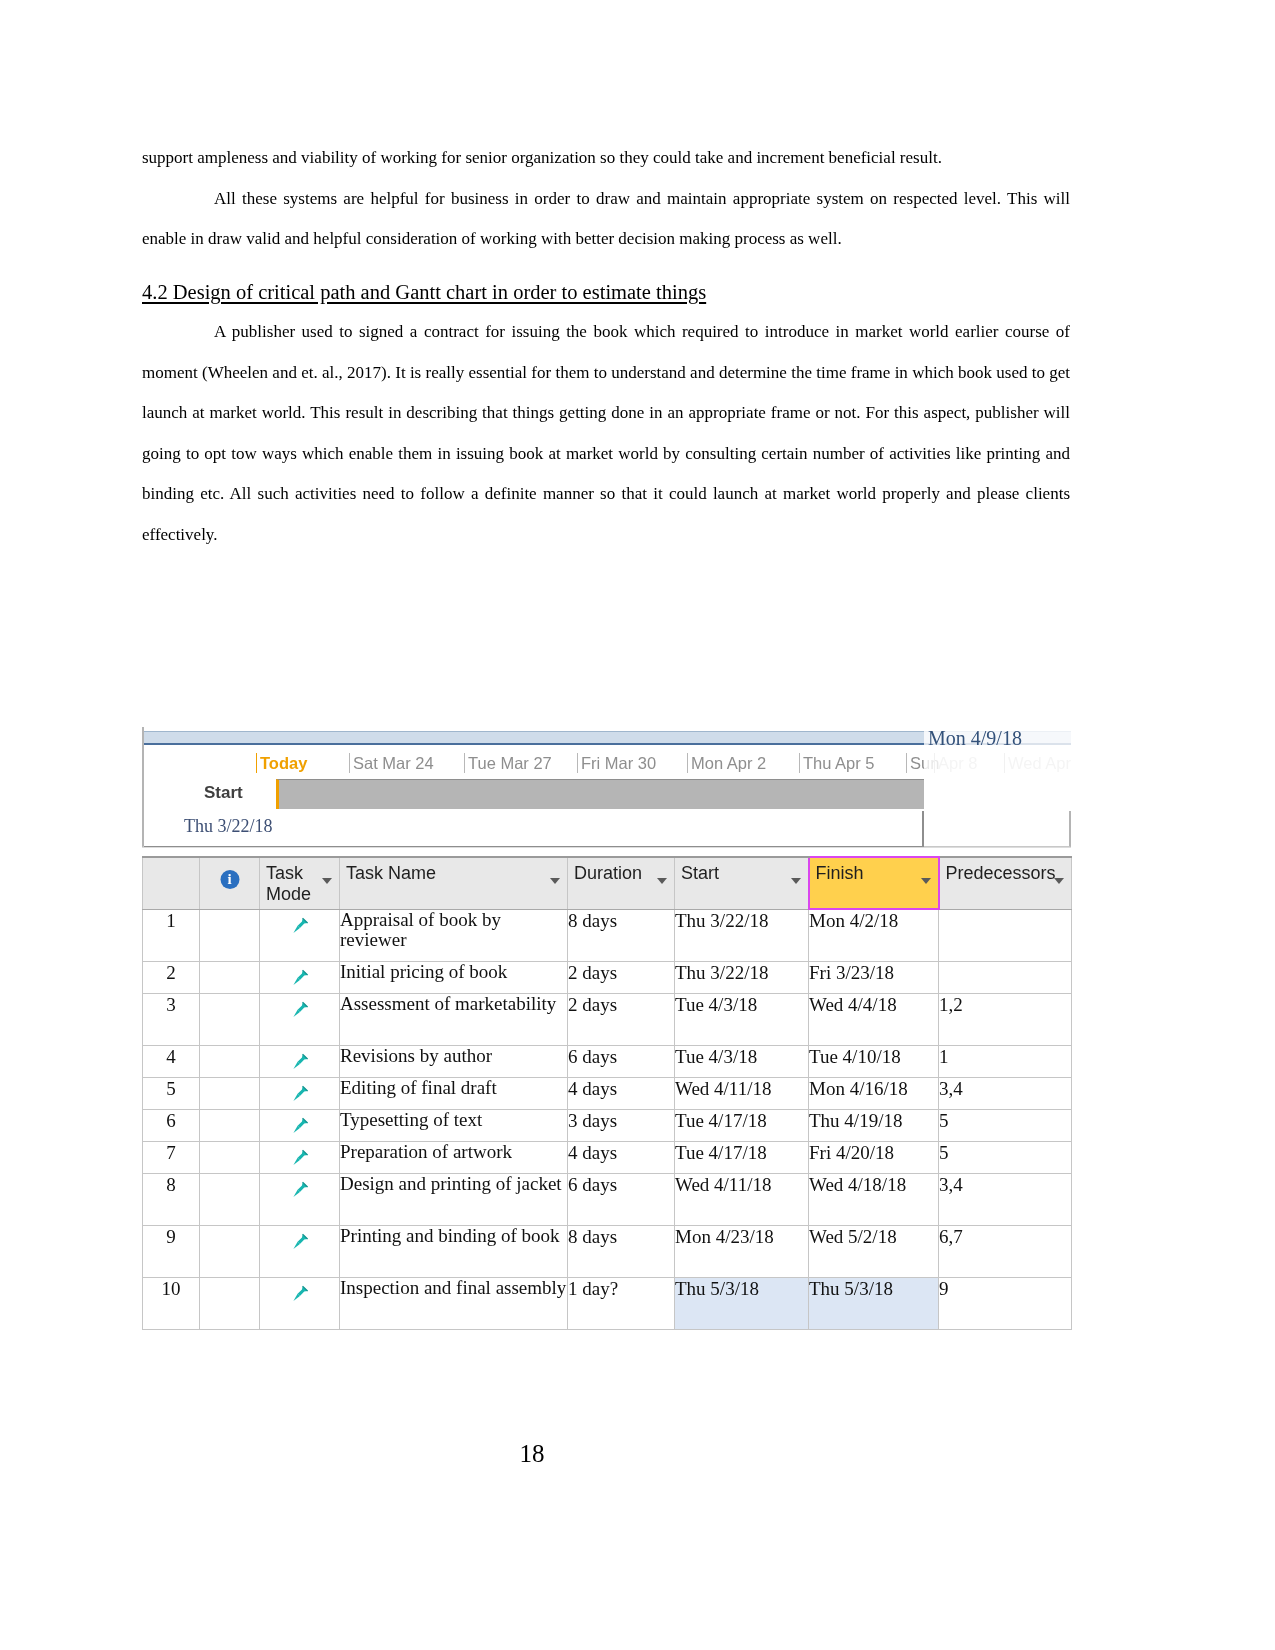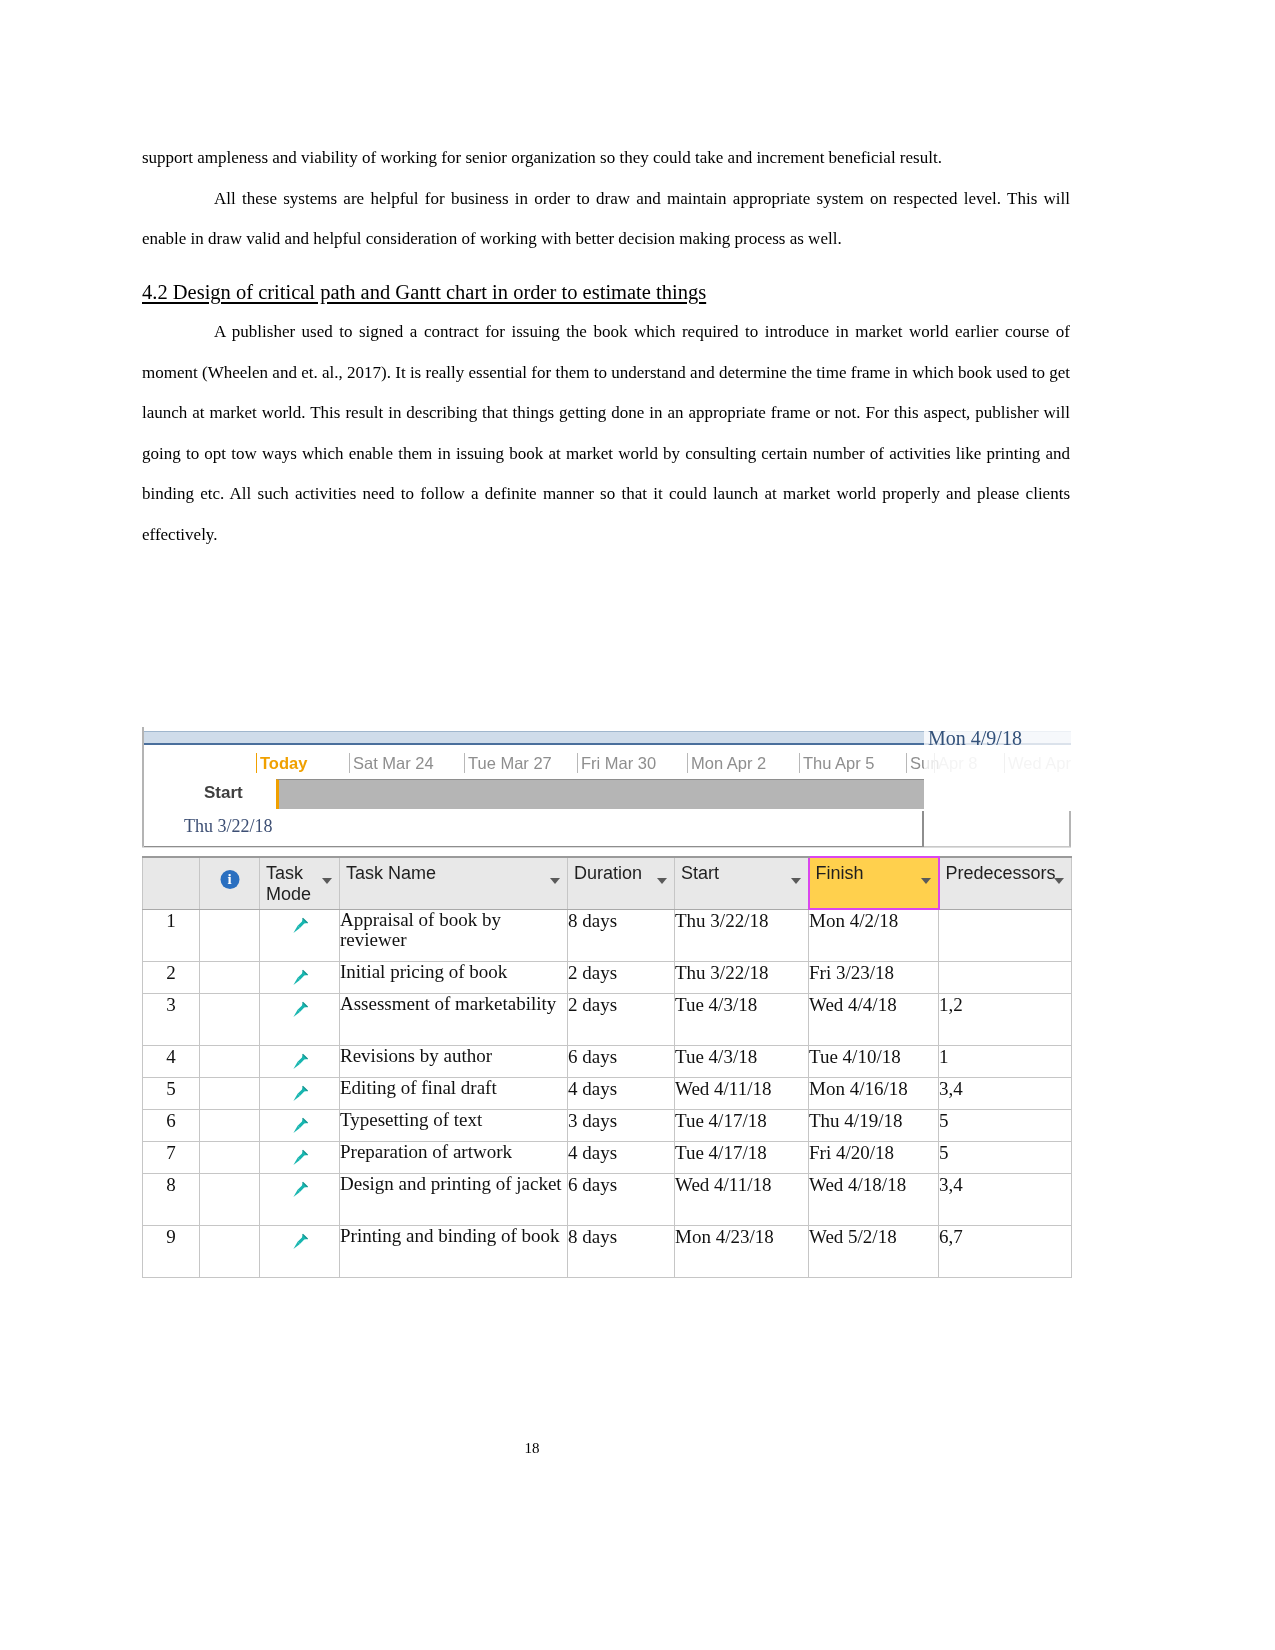--- a/index.html
+++ b/index.html
@@ -268,21 +268,21 @@
   tr.r-tall td { height: 52px; }
   tr.r-short td { height: 30px; }
 
   
   .page-number {
     position: absolute;
     left: 0;
     top: 1440px;
     width: 1032px;
     text-align: center;
-    font-size: 15px;
+    font-size: 25px;
     font-family: "Liberation Serif", serif;
     padding-left: 32px;
   }
 </style>
 </head>
 <body>
 
 <div class="page">
 
   <div class="doc-body">
@@ -486,18 +486,32 @@
                   <path d="M12.6 2.2 L17.6 7.0 L14.3 7.6 L9.9 11.9 L7.6 9.7 L12.0 5.4 Z" fill="#18b6b0"></path>
                   <path d="M9.9 11.9 L7.6 9.7 L3.4 16.9 Z" fill="#18b6b0"></path>
                   <path d="M12.6 2.2 L17.6 7.0" stroke="#0e8f8a" stroke-width="1.1" fill="none"></path>
                 </svg></span></td>
             <td class="cell-name">Printing and binding of book</td>
             <td class="cell-dur">8 days</td>
             <td class="cell-start">Mon 4/23/18</td>
             <td class="cell-finish">Wed 5/2/18</td>
             <td class="cell-pred">6,7</td>
           </tr>
+          <tr class="drow r-tall">
+            <td class="cell-id">10</td>
+            <td class="cell-info"></td>
+            <td class="cell-mode"><span><svg class="pin-icon" width="20" height="20" viewBox="0 0 20 20" aria-hidden="true">
+                  <path d="M12.6 2.2 L17.6 7.0 L14.3 7.6 L9.9 11.9 L7.6 9.7 L12.0 5.4 Z" fill="#18b6b0"></path>
+                  <path d="M9.9 11.9 L7.6 9.7 L3.4 16.9 Z" fill="#18b6b0"></path>
+                  <path d="M12.6 2.2 L17.6 7.0" stroke="#0e8f8a" stroke-width="1.1" fill="none"></path>
+                </svg></span></td>
+            <td class="cell-name">Inspection and final assembly</td>
+            <td class="cell-dur">1 day?</td>
+            <td class="cell-start sel">Thu 5/3/18</td>
+            <td class="cell-finish sel">Thu 5/3/18</td>
+            <td class="cell-pred">9</td>
+          </tr>
         </tbody>
     </table>
   </div>
 
   <div class="page-number">18</div>
 </div>
 
 </body></html>

